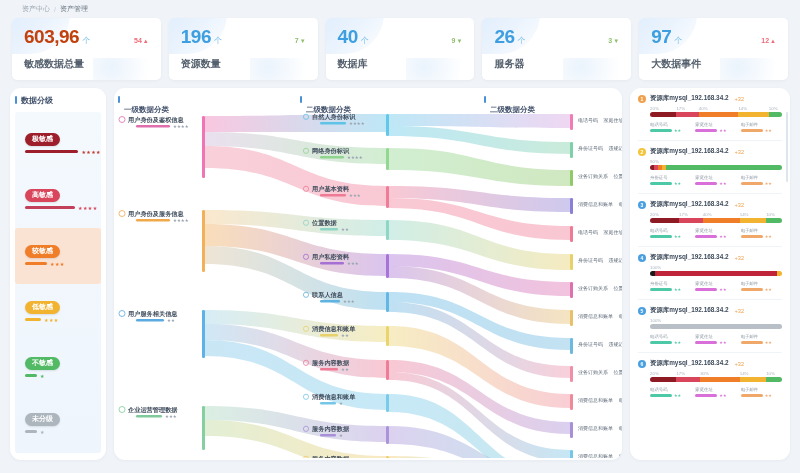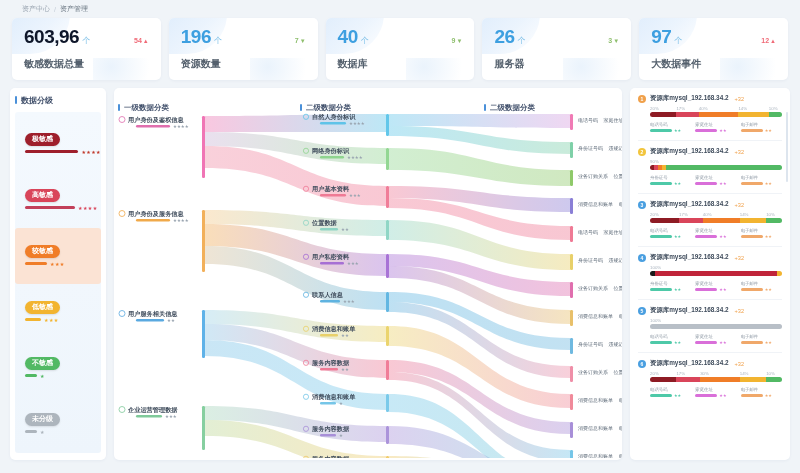--- a/index.html
+++ b/index.html
@@ -50,21 +50,21 @@
   .stat-delta.down { color: #8fbf6e; }
   .arrow { font-size: 6px; }
   .stat-label {
     position: relative; margin-top: 11px; font-size: 10px; color: #54606d; font-weight: 600;
   }
 
   
   .main { display: flex; gap: 8px; margin-top: 8px; height: 372px; }
 
   .panel {
-    background: #ffffff; border-radius: 5px;
+    background: #ffffff; border-radius: 11px;
     box-shadow: 0 1px 3px rgba(60,90,130,0.06);
     position: relative; overflow: hidden;
   }
   .panel-title {
     font-size: 8px; color: #41506b; font-weight: 700;
     padding: 7px 0 6px 11px; position: relative;
   }
   .panel-title::before {
     content:""; position: absolute; left: 5px; top: 8px;
     width: 2px; height: 8px; background: #4a90d9; border-radius: 1px;
@@ -84,21 +84,21 @@
     padding: 2px 7px; border-radius: 8px; line-height: 1.2;
     box-shadow: 0 1px 2px rgba(0,0,0,0.10);
   }
   .grade-bar-row { display: flex; align-items: center; gap: 3px; margin-top: 3px; }
   .grade-bar { height: 3px; border-radius: 2px; }
   .stars { font-size: 5px; letter-spacing: 0.4px; }
 
   
   .sankey-panel { flex: 1; position: relative; }
   .sankey-heads { display: flex; position: absolute; top: 0; left: 0; right: 0; height: 20px; }
-  .sankey-head { font-size: 7.5px; color: #41506b; font-weight: 700; position: relative; padding-left: 10px; padding-top: 7px; margin-top: 8px; }
+  .sankey-head { font-size: 7.5px; color: #41506b; font-weight: 700; position: relative; padding-left: 10px; padding-top: 17px; }
   .sankey-head::before {
     content:""; position: absolute; left: 4px; top: 8px;
     width: 1.5px; height: 7px; background: #4a90d9; border-radius: 1px;
   }
   .sankey-wrap { position: absolute; top: 18px; left: 0; right: 0; bottom: 0; }
   svg.sankey { display: block; }
 
   .nd-label { font-size: 6.2px; fill: #3e4b5b; font-weight: 600; }
   .nd-sub { font-size: 4.4px; fill: #9aa5b1; }
   .tag-txt { font-size: 5px; fill: #5d6a78; }
@@ -140,21 +140,21 @@
     <span>资产中心</span>
     <span class="sep">/</span>
     <span class="cur">资产管理</span>
   </div>
 
   <div class="stats" id="stats-row">
       <div class="stat-card">
         <div class="blob"></div>
         <div class="blob2"></div>
         <div class="stat-top">
-          <span class="stat-value" style="color: #0f172a;">603,96</span>
+          <span class="stat-value" style="color: #c2410c;">603,96</span>
           <span class="stat-unit">个</span>
           <span class="stat-delta up">
             <span>54</span>
             <span class="arrow">▲</span>
           </span>
         </div>
         <div class="stat-label">敏感数据总量</div>
       </div>
       <div class="stat-card">
         <div class="blob"></div>

